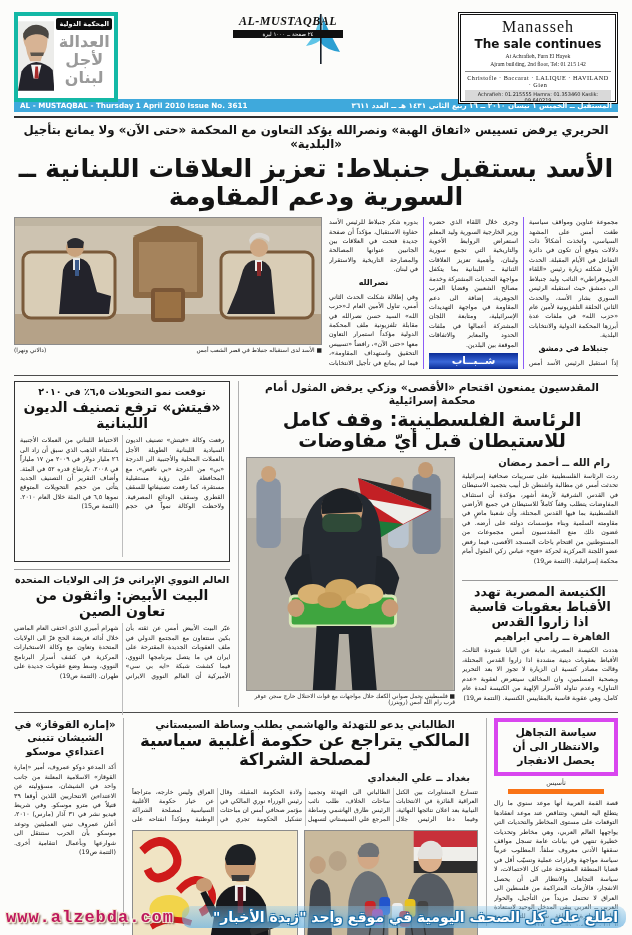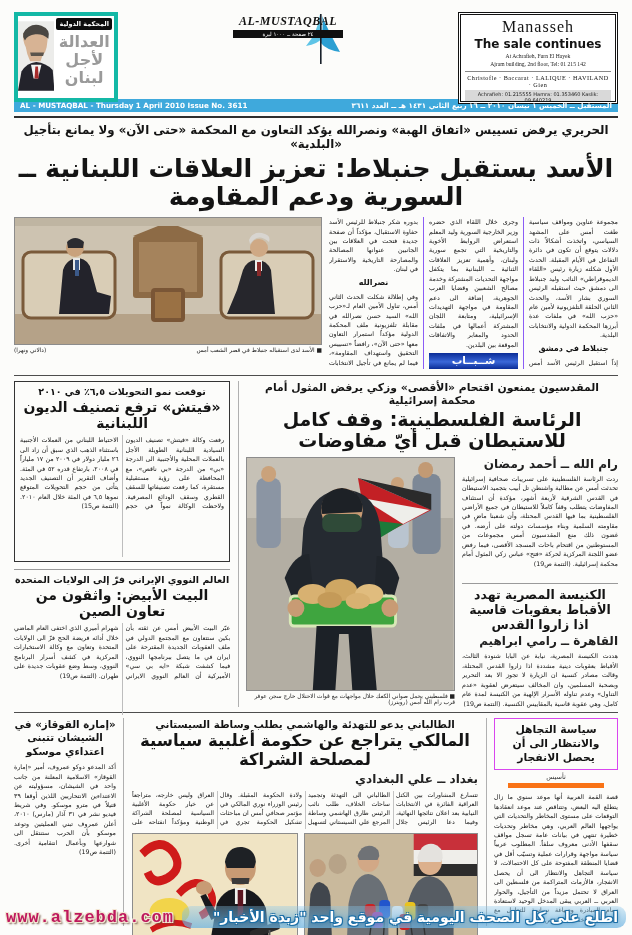--- a/index.html
+++ b/index.html
@@ -49,39 +49,39 @@
   .photo-frame{border:1px solid #8c8c8c;}
   .photo-frame svg{display:block;}
   .caption{display:flex;justify-content:space-between;font-size:5.8px;margin-top:2px;color:#222;}
   
   .mid{margin:6px 14px 0;border-top:1px solid #4d4d4d;padding-top:5px;display:flex;gap:8px;height:326px;}
   .pal{flex:1.72;border-left:1px solid #b0b0b0;padding-left:7px;min-width:0;display:flex;flex-direction:column;}
   .pal-kick{font-size:10.8px;font-weight:bold;text-align:center;}
   .pal-head{font-size:19px;font-weight:bold;text-align:center;line-height:1.12;margin:2px 0 5px;}
   .pal-row{display:flex;gap:7px;flex:1;min-height:0;}
   .pal-textcol{width:156px;min-width:0;}
-  .byline{font-size:12px;font-weight:bold;margin:0 0 3px;color:#222;}
+  .byline{font-size:10px;font-weight:bold;margin:0 8px 3px;color:#222;}
   .smallbody{font-size:6.3px;line-height:1.5;text-align:justify;overflow:hidden;}
   .pal-body{height:104px;}
   .church{margin-top:5px;border-top:1px solid #9a9a9a;padding-top:3px;}
   .church-head{font-size:12.5px;font-weight:bold;text-align:center;line-height:1.22;margin:0 0 2px;}
   .church-body{height:92px;}
   .pal-photo{flex:1;min-width:0;}
   .leftstack{flex:1;min-width:0;}
   .fitchbox{border:1px solid #333;padding:4px 5px;box-sizing:border-box;}
   .box-kick{font-size:9.5px;font-weight:bold;text-align:center;}
   .box-head{font-size:14px;font-weight:bold;text-align:center;margin:2px 0 4px;line-height:1.15;}
   .twocol{columns:2;column-gap:7px;column-rule:1px solid #bdbdbd;}
   .fitch-body{height:122px;}
   .nuclear{margin-top:7px;border-top:1px solid #999;padding-top:4px;}
   .nuclear-body{height:92px;}
   
   .bottom{margin:5px 14px 0;border-top:1px solid #4d4d4d;padding-top:5px;display:flex;gap:8px;height:208px;}
   .opinion{width:124px;border-left:1px solid #b0b0b0;padding-left:7px;display:flex;flex-direction:column;min-width:0;}
-  .opinion-box{border:1px solid #d946ef;padding:4px 2px;font-size:10.8px;font-weight:bold;text-align:center;line-height:1.3;}
+  .opinion-box{border:4px solid #d946ef;padding:4px 2px;font-size:10.8px;font-weight:bold;text-align:center;line-height:1.3;}
   .opinion-byline{font-size:6.5px;text-align:center;border-bottom:5px solid #f97316;margin:3px 14px 4px;padding-bottom:2px;color:#333;}
   .opinion-body{flex:1;}
   .iraq{flex:1;min-width:0;display:flex;flex-direction:column;}
   .iraq-kick{font-size:10.3px;font-weight:bold;text-align:center;}
   .iraq-head{font-size:16.5px;font-weight:bold;text-align:center;line-height:1.12;margin:2px 0 3px;}
   .iraq-body{columns:4;column-gap:6px;column-rule:1px solid #c4c4c4;font-size:6.2px;line-height:1.45;
              text-align:justify;height:38px;overflow:hidden;margin-top:2px;}
   .iraq-photos{display:flex;gap:6px;margin-top:4px;flex:1;min-height:0;}
   .iraq-ph{min-width:0;}
   .iraq-ph.t{flex:1.05;} .iraq-ph.m{flex:1;}

